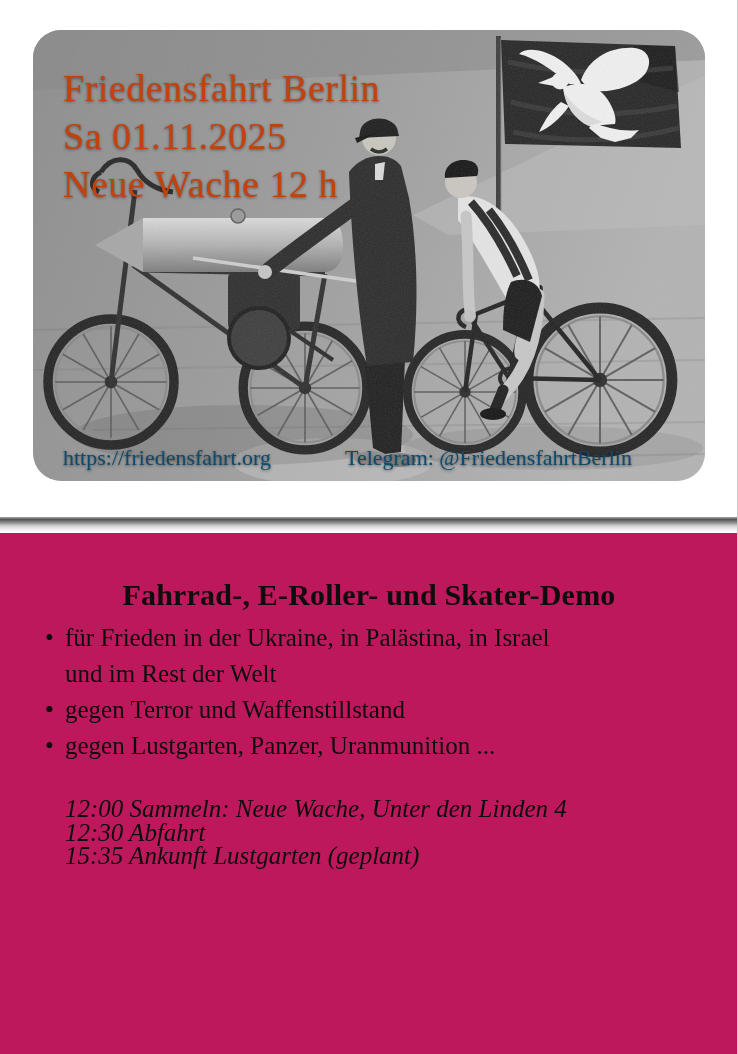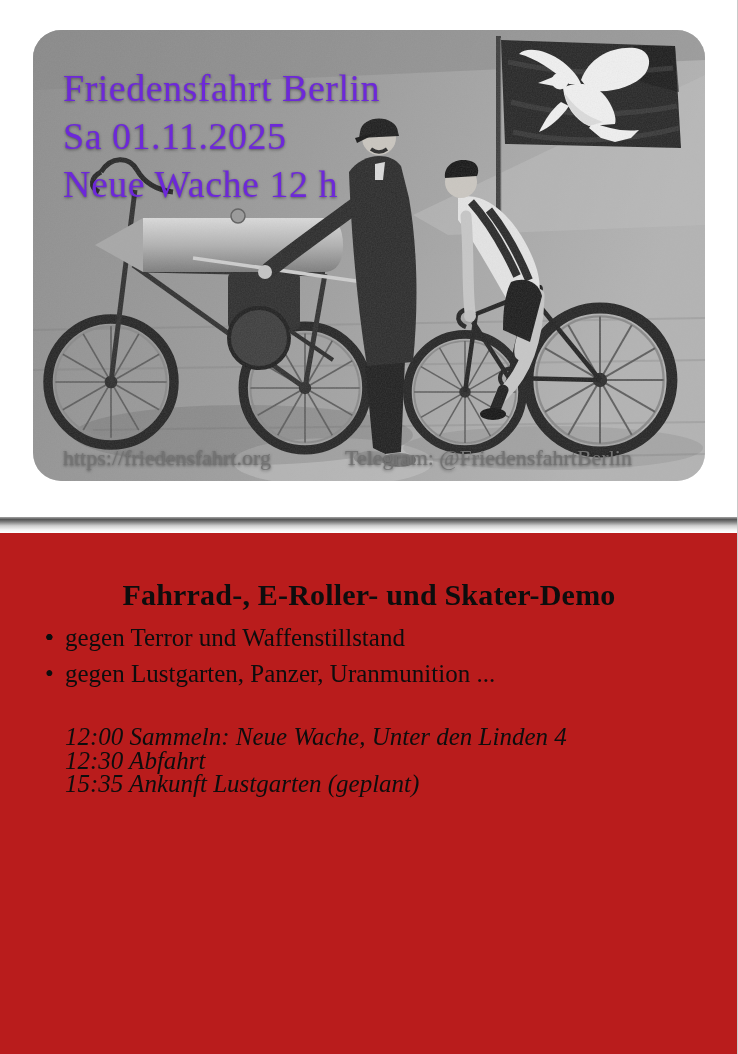--- a/index.html
+++ b/index.html
@@ -20,42 +20,42 @@
     background:#ffffff;
   }
   .photo{
     position:absolute;top:30px;left:33px;width:672px;height:451px;
     border-radius:28px;overflow:hidden;
     box-shadow:inset 0 0 50px rgba(0,0,0,.22);
   }
   .photo svg{position:absolute;top:0;left:0;}
   .photo-title{
     position:absolute;top:34px;left:30px;
-    color:#6d28d9;font-size:38px;line-height:48px;
+    color:#c2410c;font-size:38px;line-height:48px;
     text-shadow:0 1px 3px rgba(0,0,0,.45);
     letter-spacing:.5px;
   }
   .photo-footer-url,.photo-footer-telegram{
     position:absolute;bottom:10px;
-    color:#737373;font-size:22px;
+    color:#0c4a6e;font-size:22px;
     text-shadow:0 1px 3px rgba(0,0,0,.5);
   }
   .photo-footer-url{left:30px;}
   .photo-footer-telegram{left:312px;}
   
   .page-separator{
     position:absolute;top:517px;left:0;width:738px;height:16px;
     background:linear-gradient(to bottom,
       #a5a5a5 0%, #565656 16%, #7d7d7d 30%,
       #cfcfcf 55%, #f2f2f2 78%, #ffffff 100%);
   }
   
   .page2{
     position:absolute;top:533px;left:0;width:738px;height:521px;
-    background:#b91c1c;color:#0d0d0d;
+    background:#be185d;color:#0d0d0d;
   }
   .demo-title{
     margin:43px 0 0 0;
     text-align:center;
     font-size:30px;line-height:38px;font-weight:bold;
     letter-spacing:.2px;
   }
   .demo-bullets{
     list-style:none;
     margin:6px 0 0 0;
@@ -232,20 +232,22 @@
 </div>
 
 <div class="page-separator"></div>
 
 <div class="page2">
   <h1 class="demo-title">Fahrrad-, E-Roller- und Skater-Demo</h1>
 
   <ul class="demo-bullets">
     <li>
       <span class="bullet-dot">•</span>
+      <span class="bullet-text">für Frieden in der Ukraine, in Palästina, in Israel
+und im Rest der Welt</span>
     </li>
     <li>
       <span class="bullet-dot">•</span>
     </li>
     <li>
       <span class="bullet-dot">•</span>
       <span class="bullet-text">gegen Terror und Waffenstillstand</span>
     </li>
     <li>
       <span class="bullet-dot">•</span>

